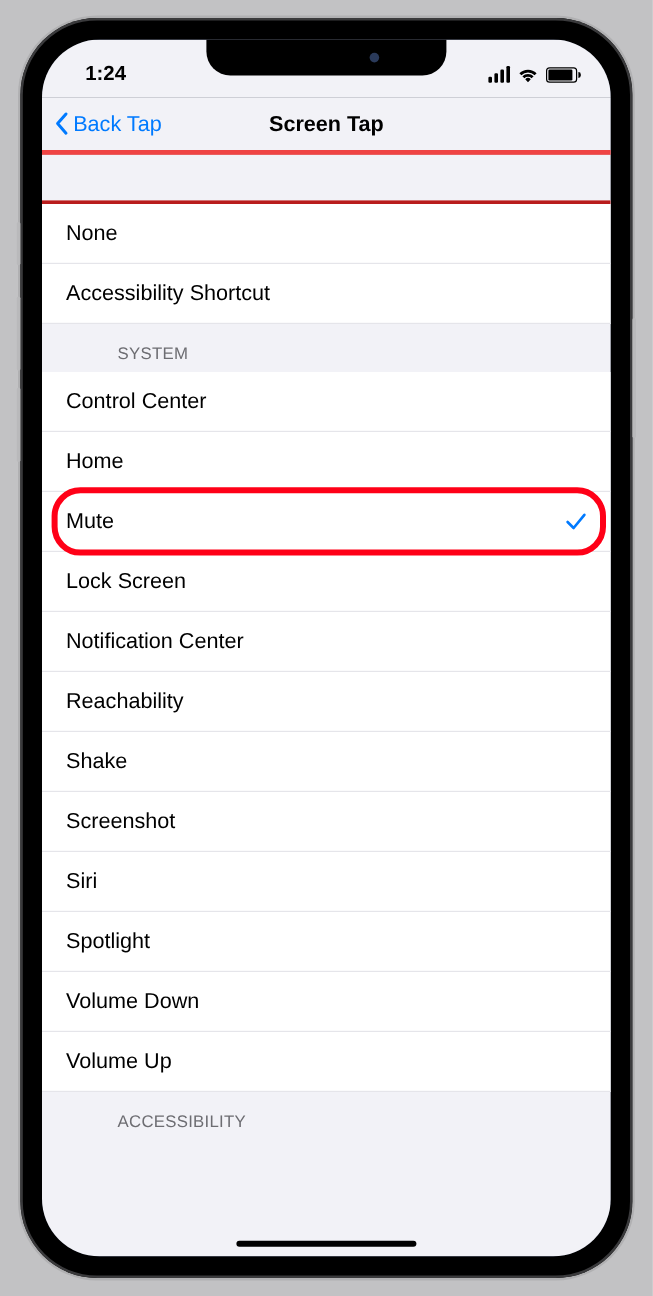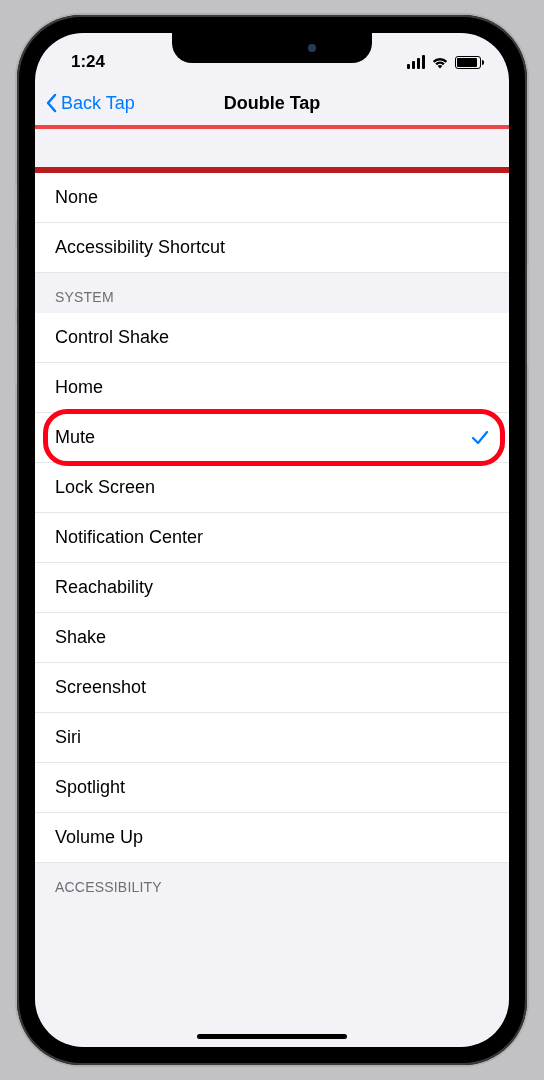--- a/index.html
+++ b/index.html
@@ -136,33 +136,34 @@
       height: calc(100% - 96px);
       overflow-y: hidden;
       background: #f2f2f7;
     }
     .spacer { height: 38px; }
     .group-header {
       padding: 16px 20px 8px;
       color: #6d6d72;
       font-size: 14px;
       letter-spacing: 0.2px;
+      margin-left: 43px;
     }
     .row {
       background: #fff;
       padding: 14px 20px;
       font-size: 18px;
       color: #000;
       display: flex;
       align-items: center;
       justify-content: space-between;
       border-bottom: 1px solid #e5e5ea;
       position: relative;
     }
-    .row-first { border-top: 6px solid #b91c1c; }
+    .row-first { border-top: 3px solid #b91c1c; }
     .check {
       color: #007aff;
       width: 18px;
       height: 18px;
     }
     .highlight {
       position: absolute;
       inset: -4px 4px -4px 8px;
       border: 5px solid #ff0017;
       border-radius: 24px;
@@ -222,37 +223,37 @@
       </div>
     </div>
 
     <div class="nav-bar">
       <div class="back-btn">
         <svg class="chevron-left" viewBox="0 0 12 20">
           <path d="M10 2 L3 10 L10 18" stroke="#007aff" stroke-width="2.5" fill="none" stroke-linecap="round" stroke-linejoin="round"></path>
         </svg>
         <span>Back Tap</span>
       </div>
-      <span class="nav-title">Double Tap</span>
+      <span class="nav-title">Screen Tap</span>
     </div>
 
     <div class="content">
       <div class="spacer"></div>
 
       <div class="row row-first">
         <span>None</span>
       </div>
       <div class="row">
         <span>Accessibility Shortcut</span>
       </div>
 
       <div class="group-header">SYSTEM</div>
 
       <div class="row">
-        <span>Control Shake</span>
+        <span>Control Center</span>
       </div>
       <div class="row">
         <span>Home</span>
       </div>
       <div class="row">
         <div class="highlight"></div>
         <span>Mute</span>
         <svg class="check" viewBox="0 0 18 18">
           <path d="M2 9 L7 14 L16 3" stroke="#007aff" stroke-width="2.2" fill="none" stroke-linecap="round" stroke-linejoin="round"></path>
         </svg>
@@ -272,20 +273,23 @@
       <div class="row">
         <span>Screenshot</span>
       </div>
       <div class="row">
         <span>Siri</span>
       </div>
       <div class="row">
         <span>Spotlight</span>
       </div>
       <div class="row">
+        <span>Volume Down</span>
+      </div>
+      <div class="row">
         <span>Volume Up</span>
       </div>
 
       <div class="group-header">ACCESSIBILITY</div>
     </div>
 
     <div class="home-indicator"></div>
   </div>
 </div>
 

